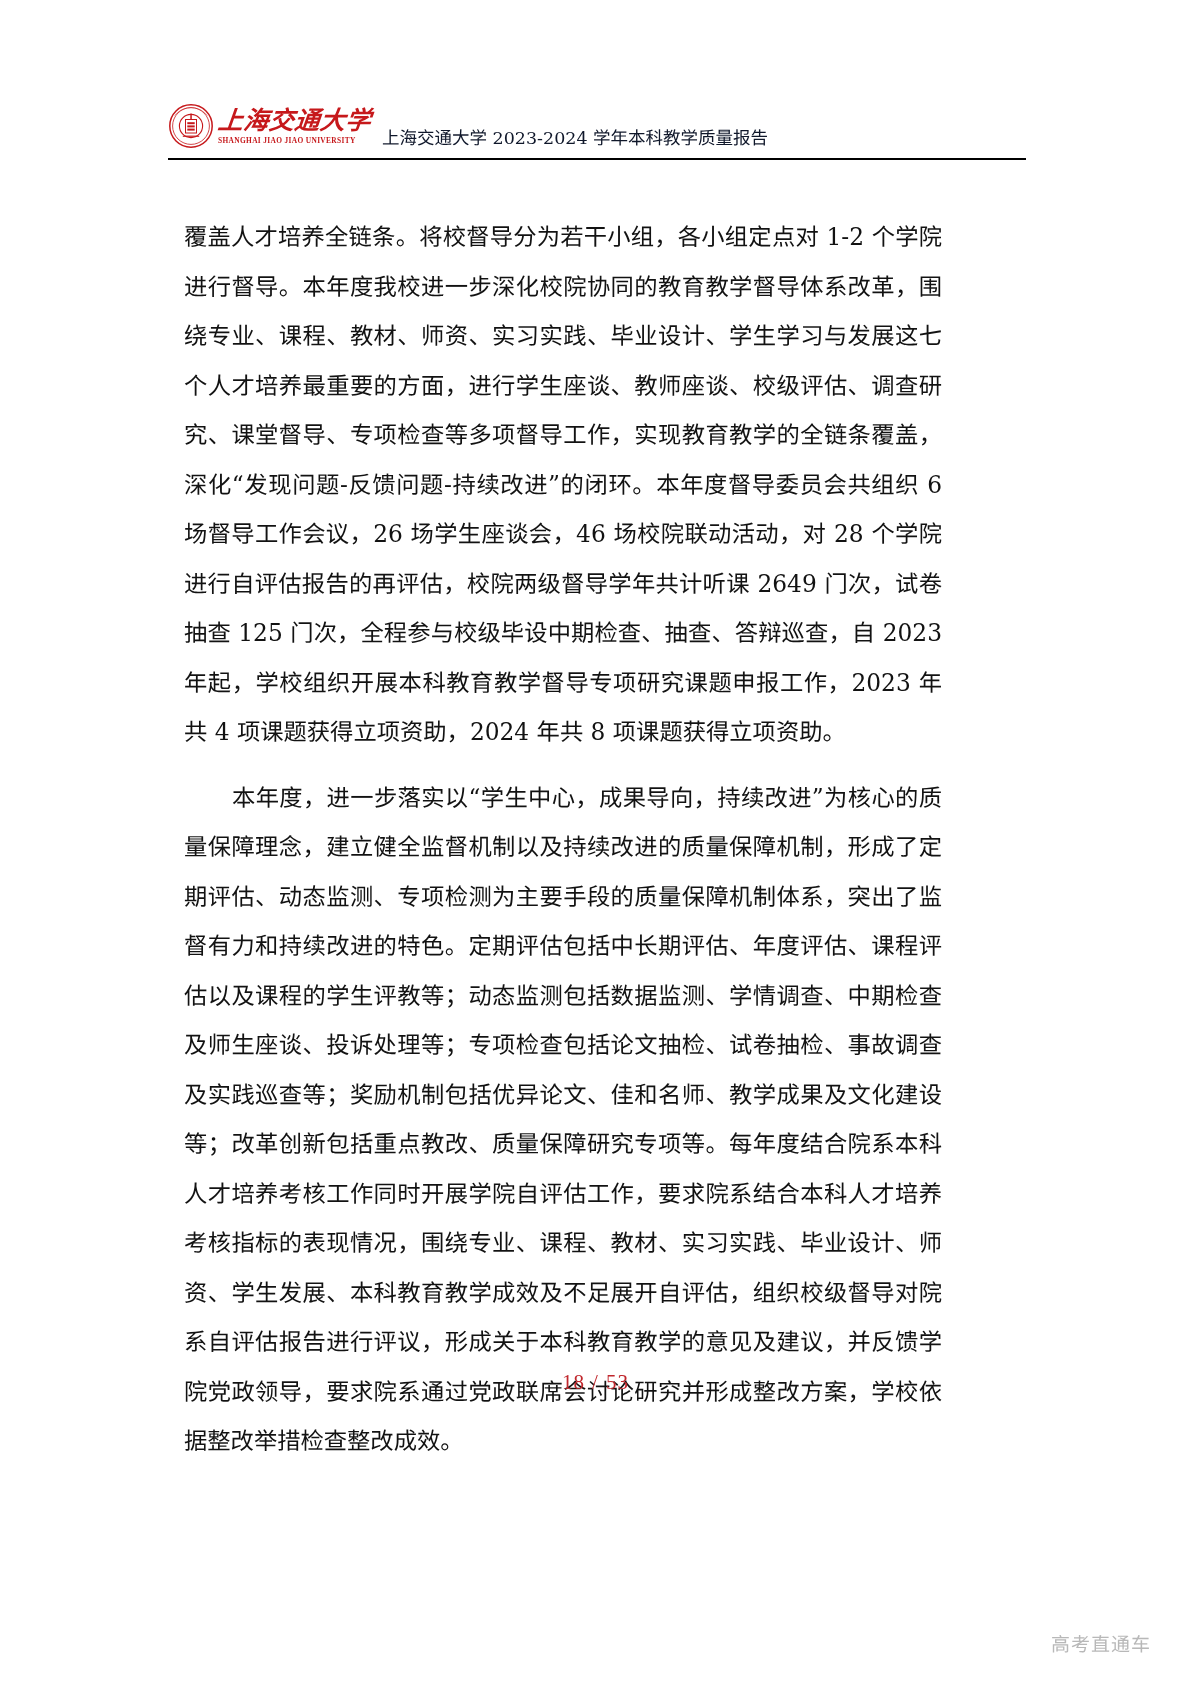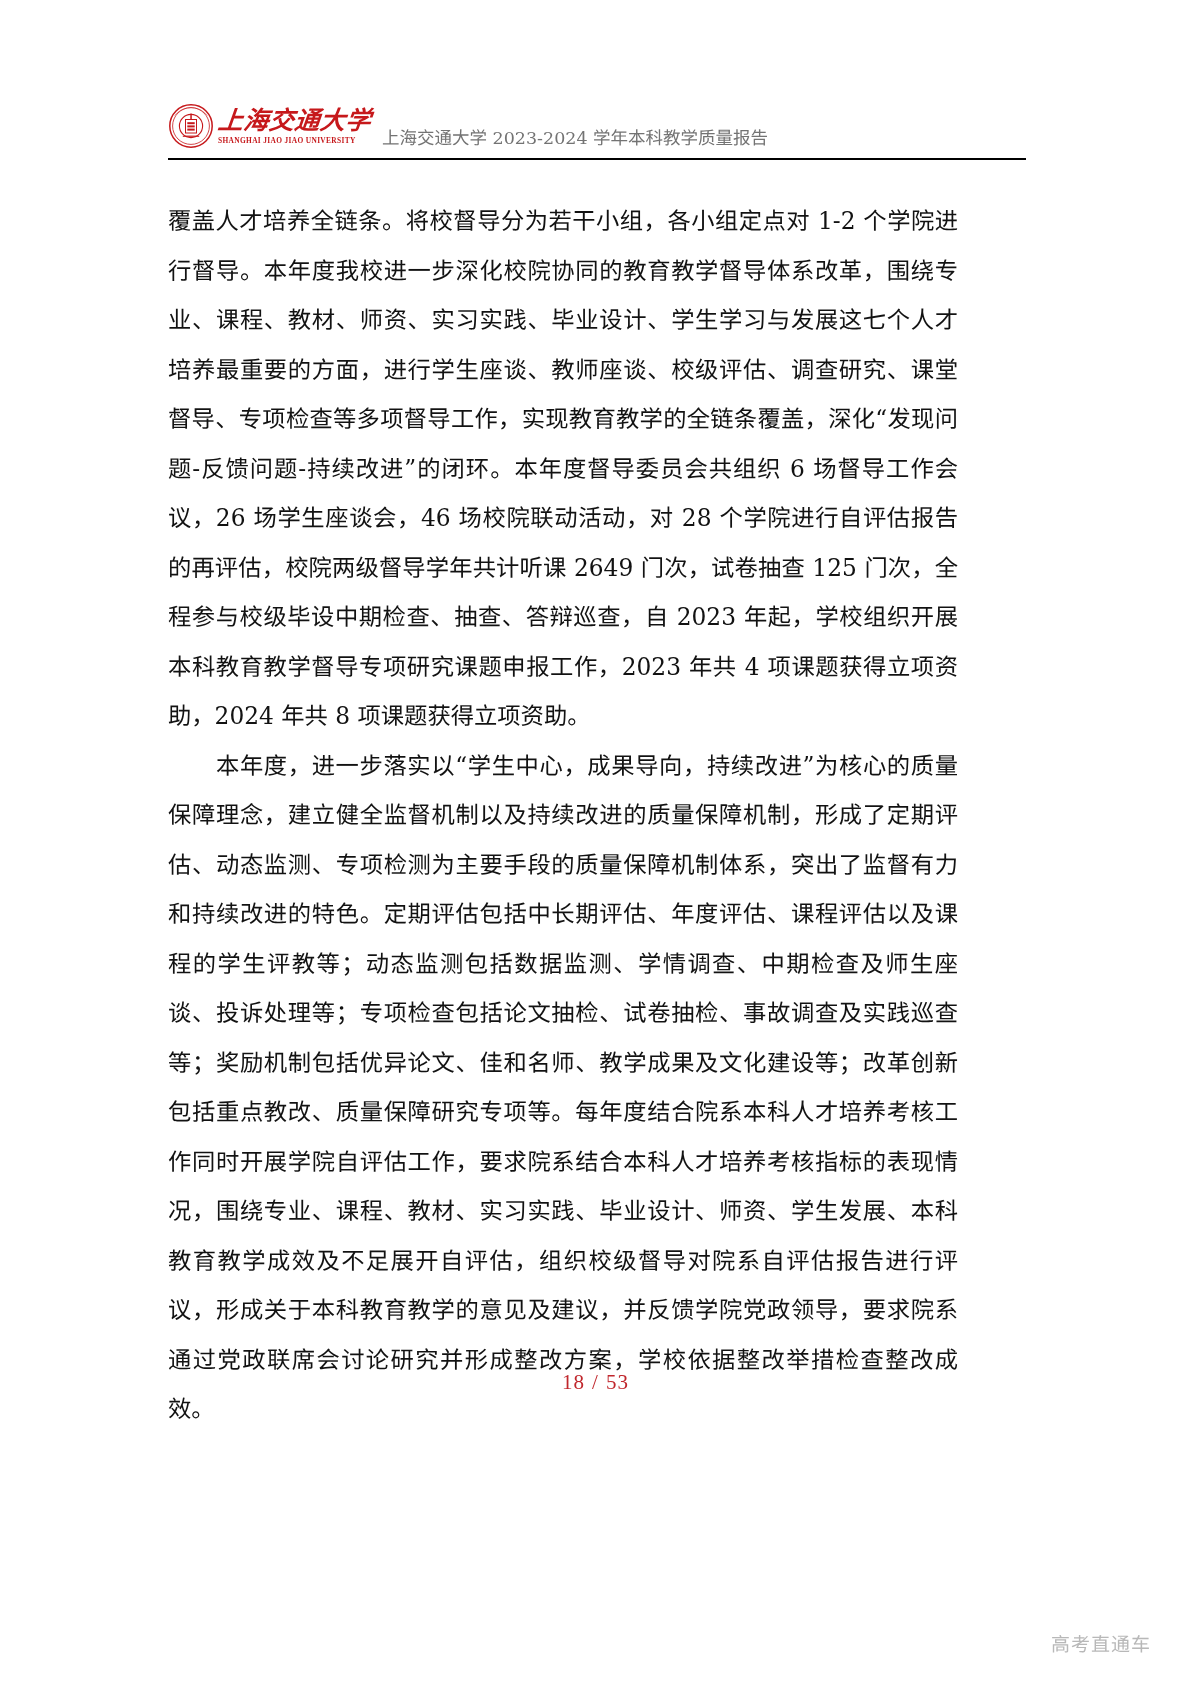--- a/index.html
+++ b/index.html
@@ -83,21 +83,21 @@
     font-variant: small-caps;
     font-weight: 700;
     margin-top: 1px;
   }
 
   .header-title {
     flex: 1 1 auto;
     font-family: "DejaVu Serif", "Liberation Serif", serif;
     font-size: 17.5px;
     line-height: 24px;
-    color: #737373;
+    color: #0f172a;
     white-space: nowrap;
     padding-bottom: 4px;
     padding-left: 24px;
   }
 
   .header-rule {
     position: absolute;
     left: 0;
     top: 62px;
     width: 858px;
@@ -107,21 +107,21 @@
 
   
   .content {
     position: absolute;
     left: 168px;
     top: 196px;
     width: 790px;
   }
 
   p.para {
-    margin: 0;
+    margin: 16px;
     font-size: 23.3px;
     line-height: 49.5px;
     text-align: justify;
     text-justify: inter-ideograph;
     letter-spacing: 0;
     font-family: "DejaVu Serif", "Liberation Serif", serif;
     color: #121212;
   }
 
   p.indent {

